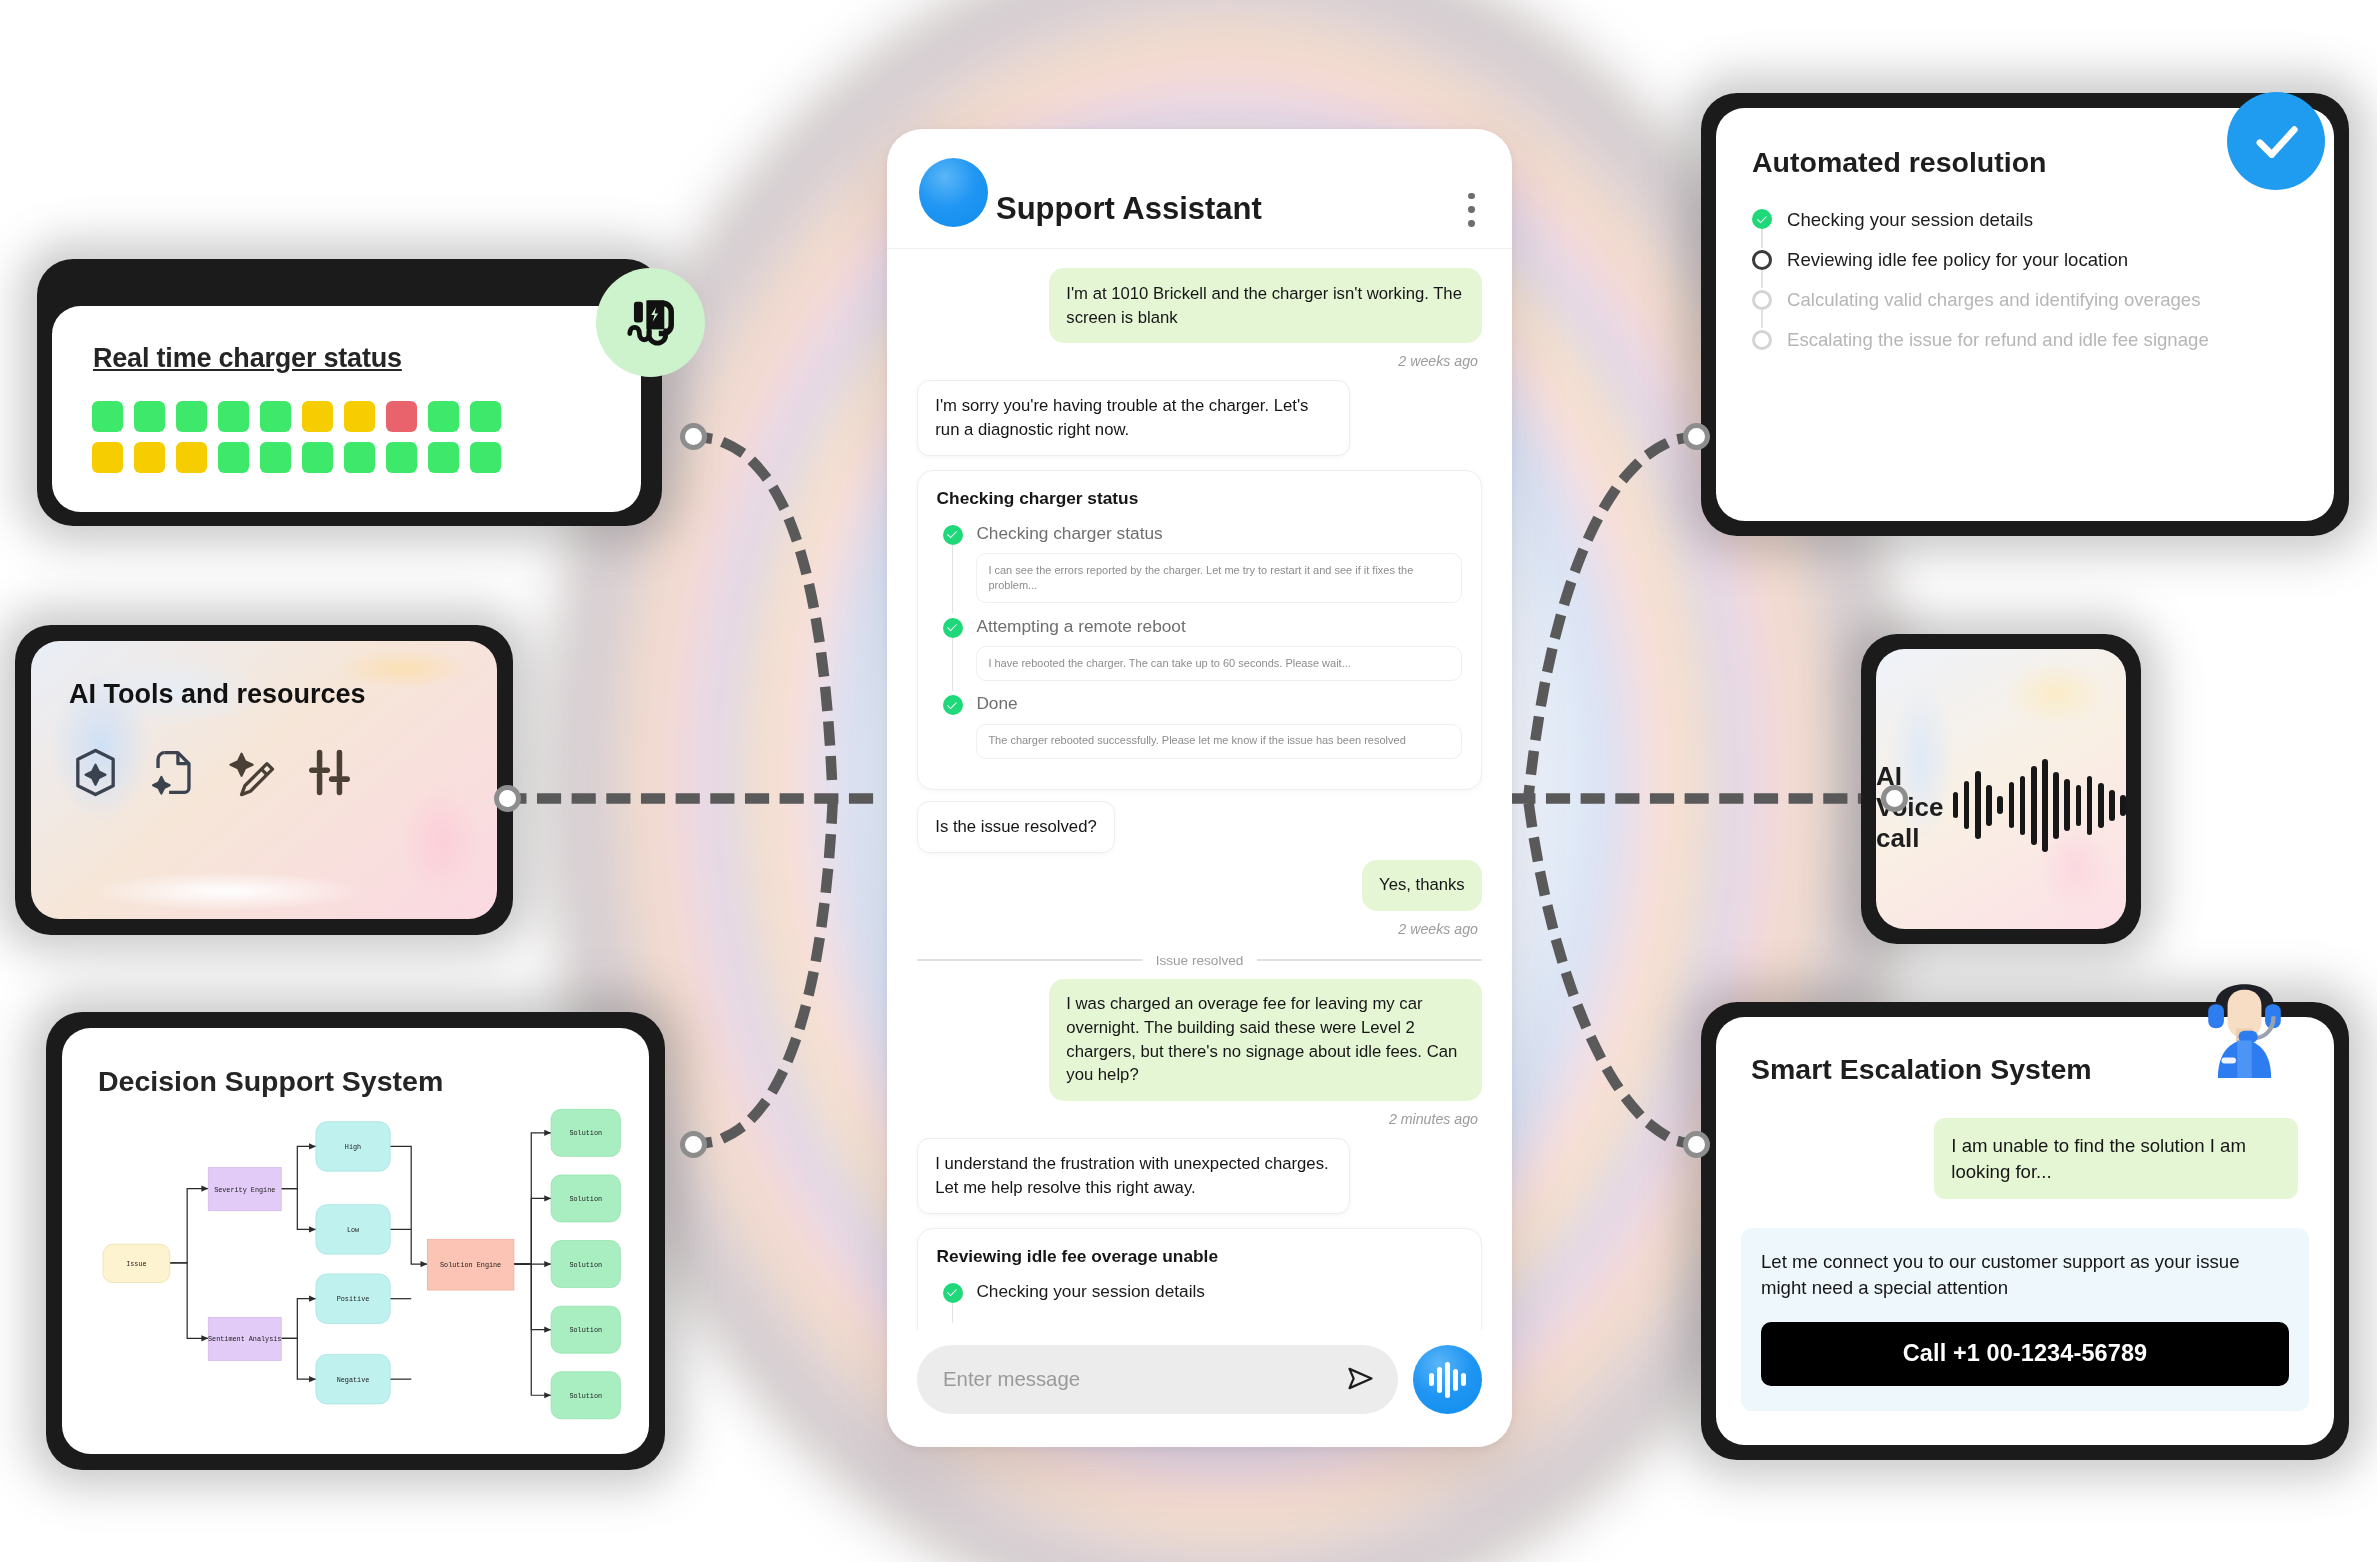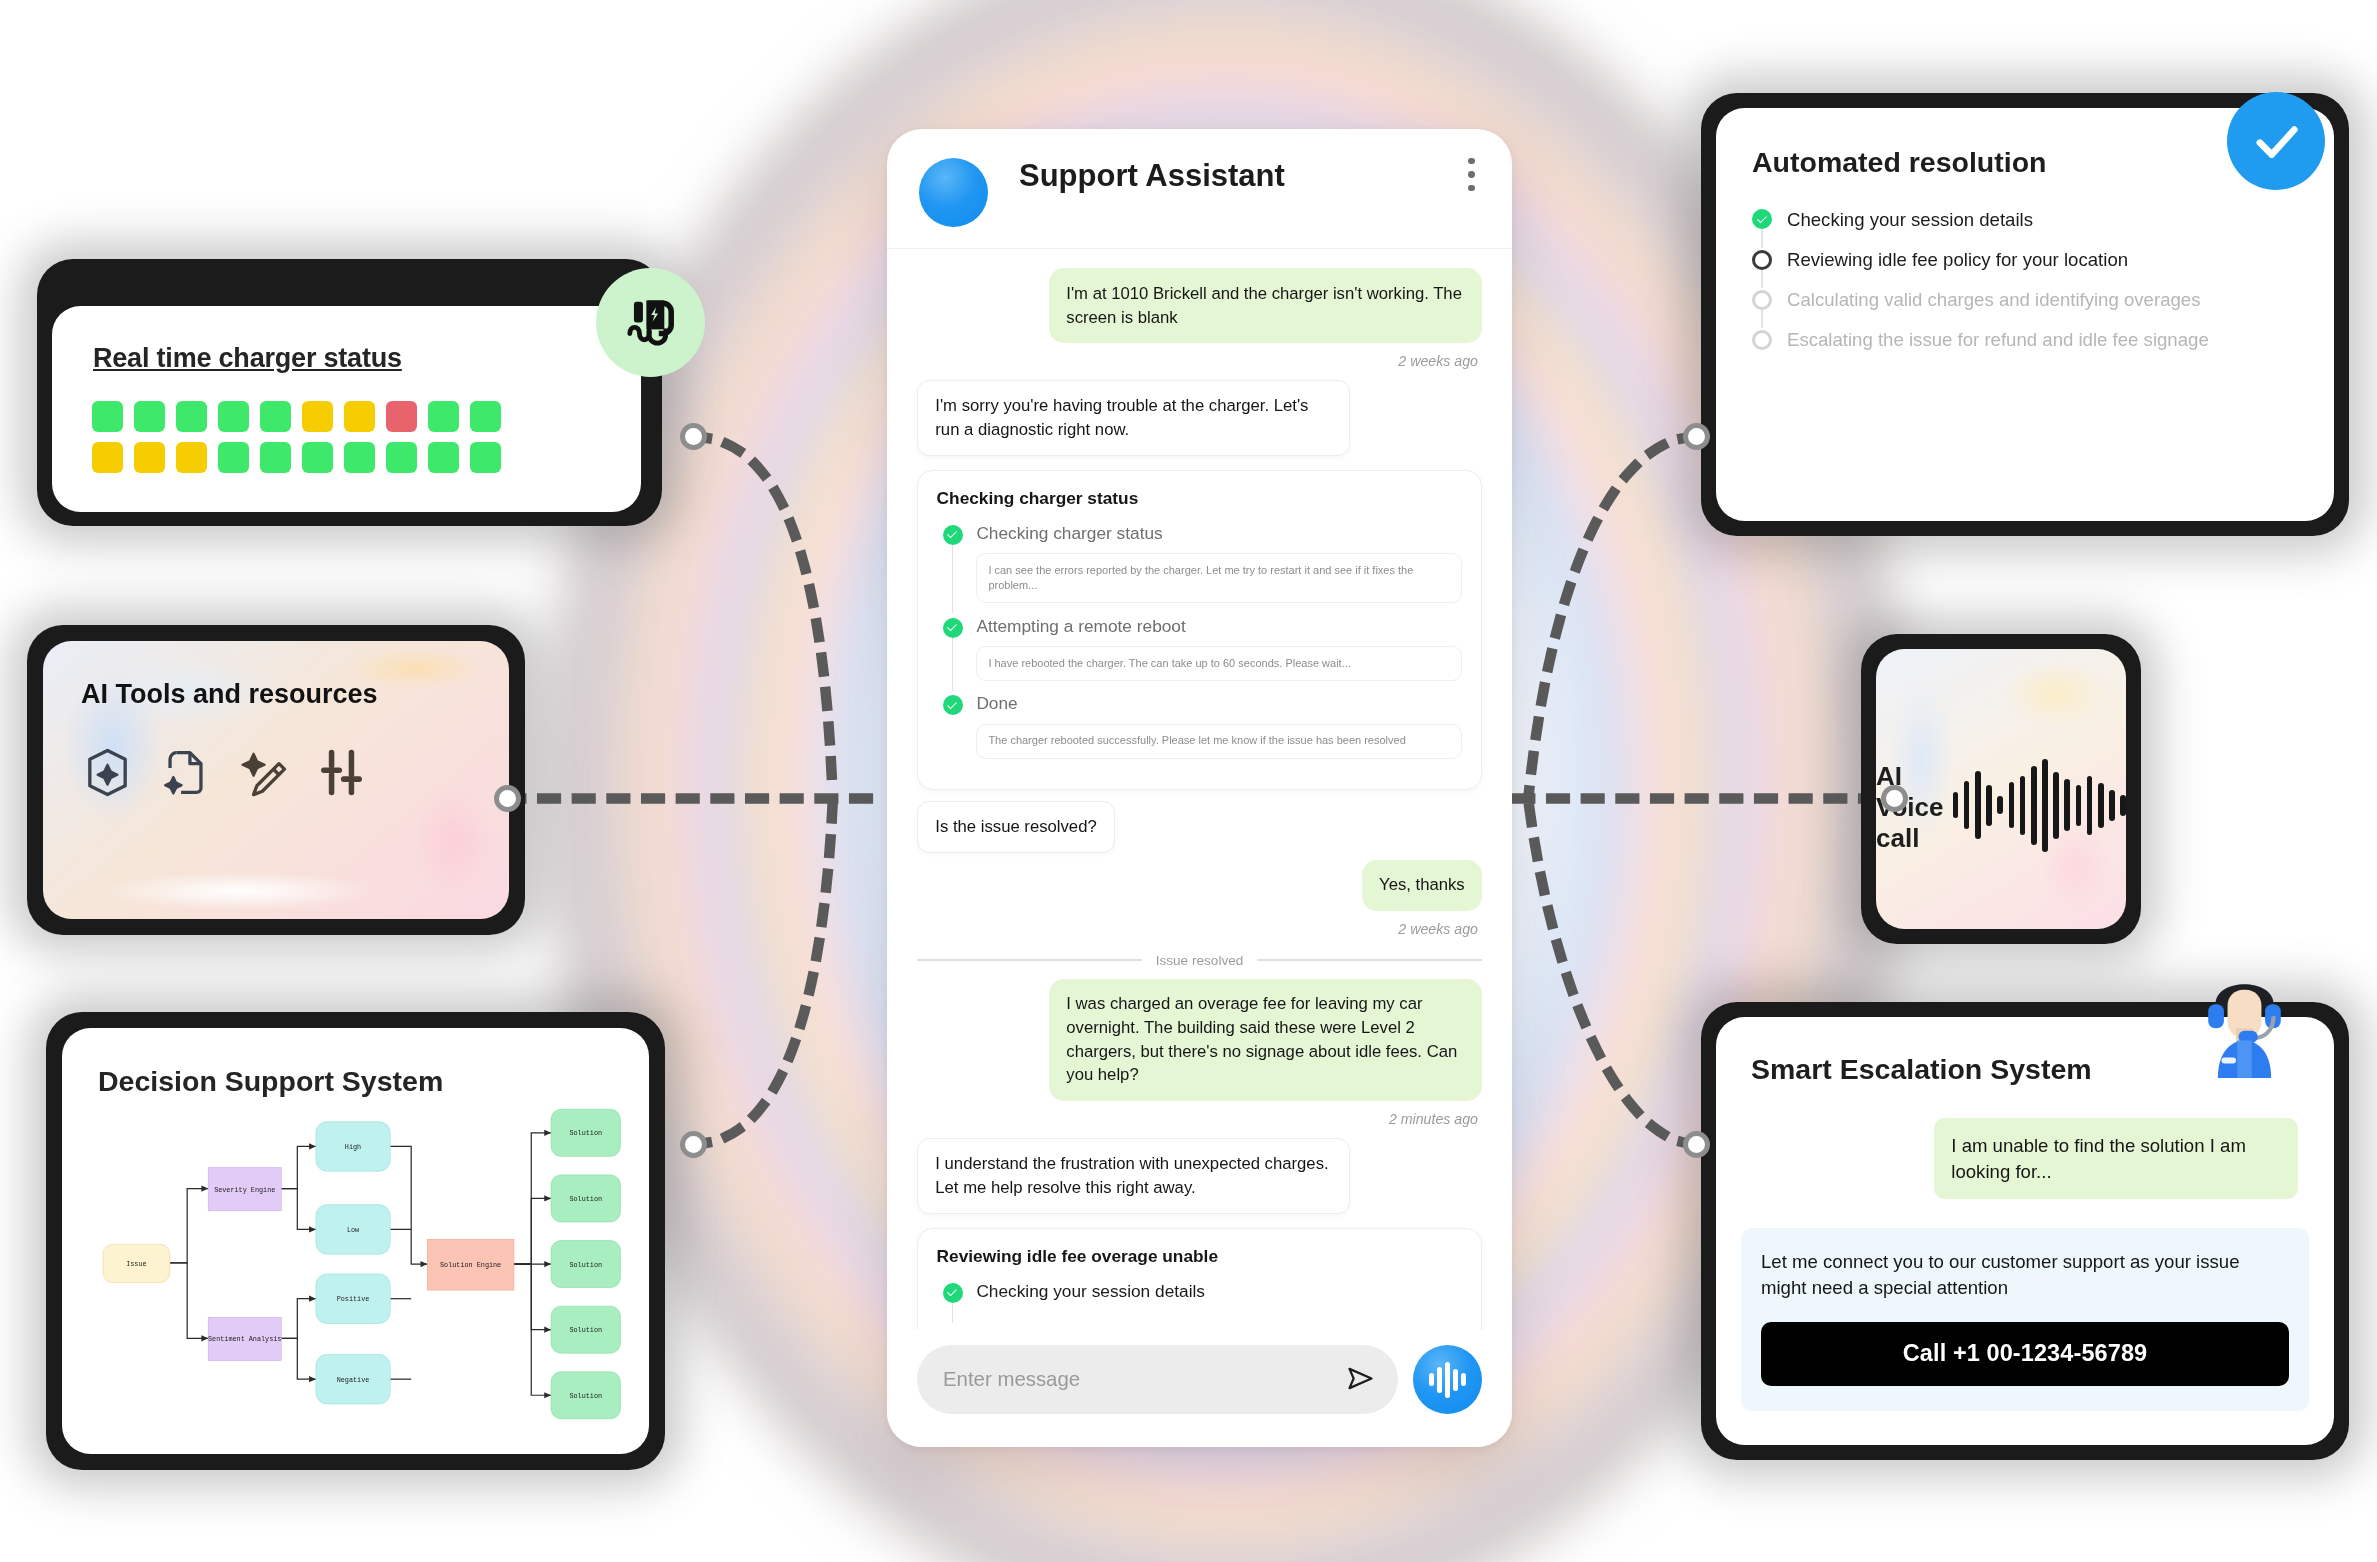--- a/index.html
+++ b/index.html
@@ -76,21 +76,21 @@
 
   
   #plug-badge {
     position: absolute; z-index: 11;
     left: 596px; top: 268px; width: 109px; height: 109px;
     border-radius: 50%; background: #cdf3cd;
     display: flex; align-items: center; justify-content: center;
   }
 
   
-  #card-tools { left: 27px; top: 625px; width: 498px; height: 310px; }
+  #card-tools { left: 15px; top: 625px; width: 498px; height: 310px; }
   #card-tools .inner {
     left: 16px; top: 16px; right: 16px; bottom: 16px;
     background:
       radial-gradient(closest-side at 80% 10%, #fbe0b4 0%, rgba(251,224,180,0) 72%),
       radial-gradient(closest-side at 88% 72%, #fccfd9 0%, rgba(252,207,217,0) 72%),
       radial-gradient(closest-side at 15% 38%, #cfe0f6 0%, rgba(207,224,246,0) 72%),
       radial-gradient(closest-side at 42% 90%, #ffffff 0%, rgba(255,255,255,0) 70%),
       radial-gradient(closest-side at 30% 18%, #e6edf5 0%, rgba(230,237,245,0) 70%),
       linear-gradient(140deg, #e9eef7 0%, #f6e6d8 45%, #fbd9e2 100%);
   }
@@ -105,21 +105,21 @@
 
   
   #chat {
     position: absolute; z-index: 8;
     left: 887px; top: 129px; width: 625px; height: 1318px;
     background: #fff; border-radius: 35px;
     box-shadow: 0 22px 56px rgba(90,90,110,0.20), 0 2.5px 10px rgba(0,0,0,0.06);
     display: flex; flex-direction: column; overflow: hidden;
   }
   #chat-header {
-    display: flex; align-items: flex-start; gap: 31px;
+    display: flex; align-items: flex-end; gap: 8px;
     padding: 28.5px 31px 21px 32px; flex: 0 0 auto;
     border-bottom: 1.2px solid #f0f0f0;
   }
   #chat-avatar {
     width: 69px; height: 69px; border-radius: 50%;
     background: radial-gradient(circle at 38% 28%, #5ab6f7 0%, #2196f3 46%, #0d8ded 100%);
     flex: 0 0 auto;
   }
   #chat-title { font-size: 31px; font-weight: 700; color: #1c1c1c; flex: 1; }
   #chat-menu { display: flex; flex-direction: column; gap: 6.8px; padding-right: 6.2px; }

